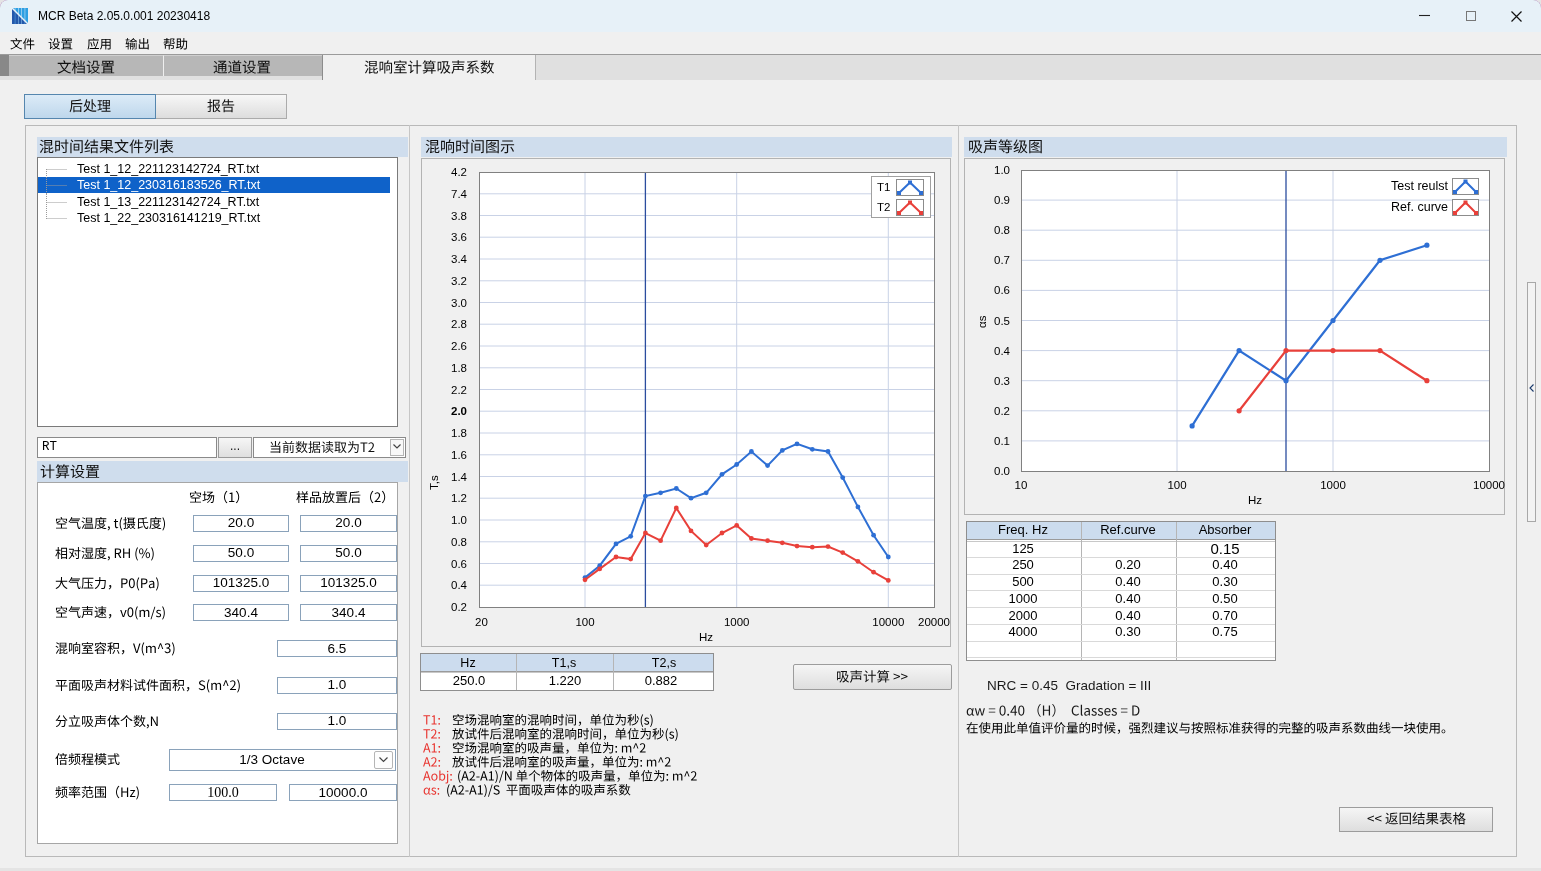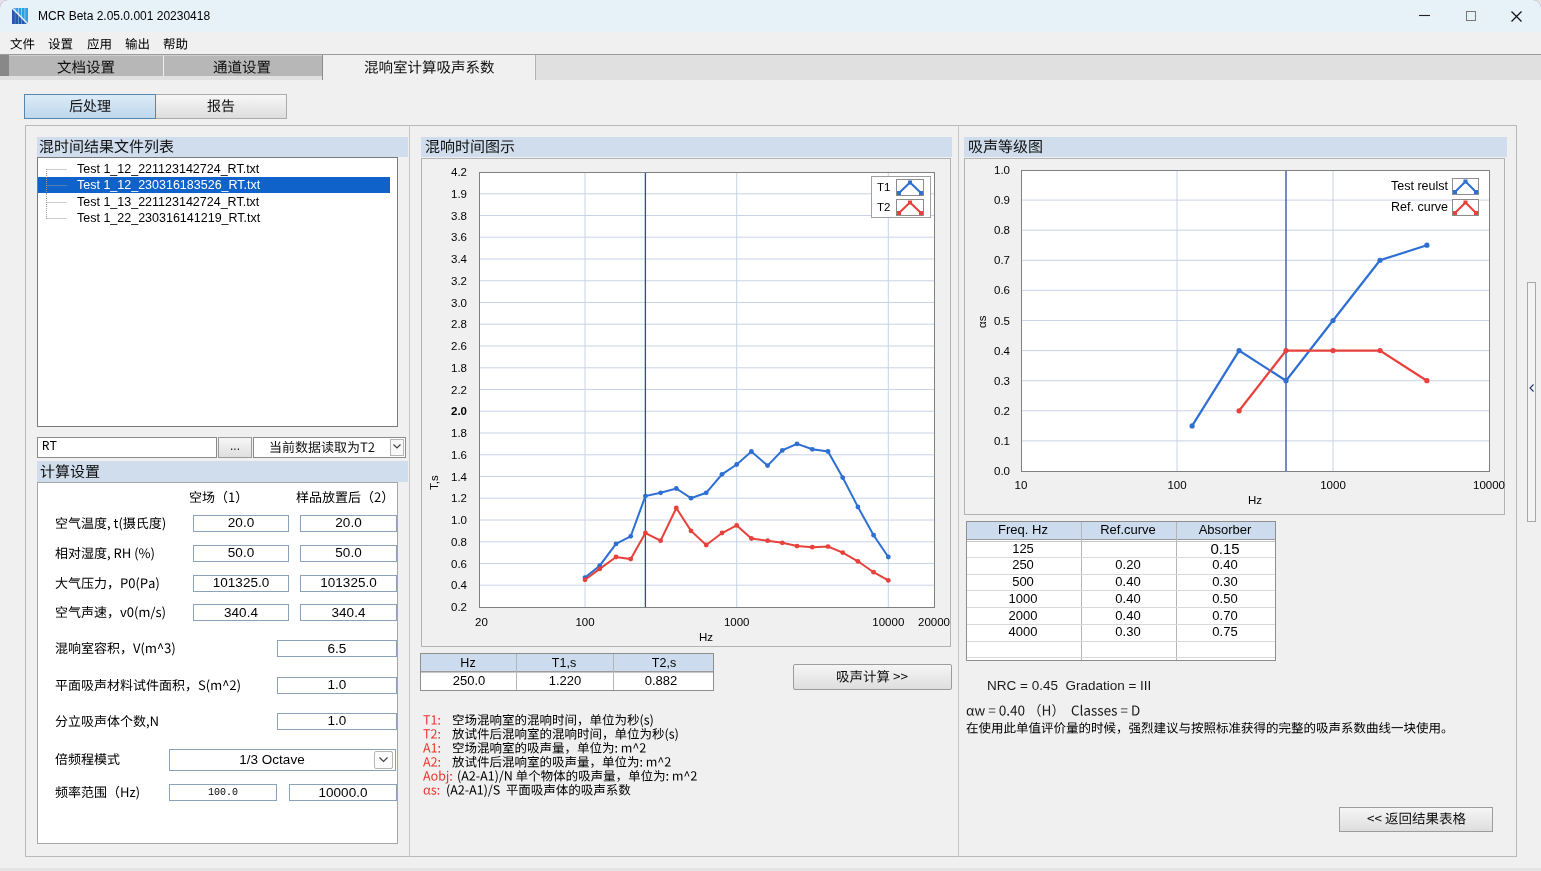--- a/index.html
+++ b/index.html
@@ -532,21 +532,21 @@
         <use href="#u7387" x="1000"></use>
         <use href="#u8303" x="2000"></use>
         <use href="#u56f4" x="3000"></use>
         <use href="#uff08" x="4000"></use>
         <use href="#u48" x="5000"></use>
         <use href="#u7a" x="5728"></use>
         <use href="#u29" x="6203"></use>
       </g>
     </svg>
 <div style="position:absolute;left:169px;top:784.0px;width:108px;height:17px;background:#fff;border:1px solid #8aa2ba;box-sizing:border-box;"></div>
-<div style="position:absolute;left:223.0px;top:783.5px;font-family:Liberation Mono, monospace;font-size:10px;font-weight:normal;color:#000;line-height:18px;white-space:pre;transform:translateX(-50%);text-align:center;">100.0</div>
+<div style="position:absolute;left:223.0px;top:783.5px;font-family:Liberation Serif, serif;font-size:14px;font-weight:normal;color:#000;line-height:18px;white-space:pre;transform:translateX(-50%);text-align:center;">100.0</div>
 <div style="position:absolute;left:289px;top:784.0px;width:108px;height:17px;background:#fff;border:1px solid #8aa2ba;box-sizing:border-box;"></div>
 <div style="position:absolute;left:343.0px;top:783.5px;font-family:'Liberation Sans',sans-serif;font-size:13.5px;font-weight:normal;color:#000;line-height:18px;white-space:pre;transform:translateX(-50%);">10000.0</div>
 <div style="position:absolute;left:421px;top:137px;width:531px;height:20px;background:#cfdded;"></div>
 <svg class="ct" style="left:425.0px;top:137.4px;width:92.0px;height:20.2px">
       <g transform="translate(0,15.00) scale(0.015000)" fill="#111">
         <use href="#u6df7" x="0"></use>
         <use href="#u54cd" x="1000"></use>
         <use href="#u65f6" x="2000"></use>
         <use href="#u95f4" x="3000"></use>
         <use href="#u56fe" x="4000"></use>
@@ -631,21 +631,21 @@
       <rect x="429.0" y="8.5" width="4" height="4" fill="#2e6fd4"></rect>
       <rect x="440.0" y="19.0" width="4" height="4" fill="#2e6fd4"></rect>
       <text x="398" y="39" font-family="Liberation Sans" font-size="11.5">T2</text>
       <rect x="417.5" y="27.5" width="27" height="16" fill="#fff" stroke="#8c8c8c"></rect>
       <polyline points="420.0,41.0 431.0,30.5 442.0,41.0" fill="none" stroke="#e8403a" stroke-width="2"></polyline>
       <rect x="418.0" y="39.0" width="4" height="4" fill="#e8403a"></rect>
       <rect x="429.0" y="28.5" width="4" height="4" fill="#e8403a"></rect>
       <rect x="440.0" y="39.0" width="4" height="4" fill="#e8403a"></rect>
     </svg>
 <div style="position:absolute;left:467.0px;top:163.0px;font-family:'Liberation Sans',sans-serif;font-size:11.5px;font-weight:normal;color:#000;line-height:18px;white-space:pre;transform:translateX(-100%);">4.2</div>
-<div style="position:absolute;left:467.0px;top:184.8px;font-family:'Liberation Sans',sans-serif;font-size:11.5px;font-weight:normal;color:#000;line-height:18px;white-space:pre;transform:translateX(-100%);">1.9</div>
+<div style="position:absolute;left:467.0px;top:184.8px;font-family:'Liberation Sans',sans-serif;font-size:11.5px;font-weight:normal;color:#000;line-height:18px;white-space:pre;transform:translateX(-100%);">7.4</div>
 <div style="position:absolute;left:467.0px;top:206.5px;font-family:'Liberation Sans',sans-serif;font-size:11.5px;font-weight:normal;color:#000;line-height:18px;white-space:pre;transform:translateX(-100%);">3.8</div>
 <div style="position:absolute;left:467.0px;top:228.2px;font-family:'Liberation Sans',sans-serif;font-size:11.5px;font-weight:normal;color:#000;line-height:18px;white-space:pre;transform:translateX(-100%);">3.6</div>
 <div style="position:absolute;left:467.0px;top:250.0px;font-family:'Liberation Sans',sans-serif;font-size:11.5px;font-weight:normal;color:#000;line-height:18px;white-space:pre;transform:translateX(-100%);">3.4</div>
 <div style="position:absolute;left:467.0px;top:271.8px;font-family:'Liberation Sans',sans-serif;font-size:11.5px;font-weight:normal;color:#000;line-height:18px;white-space:pre;transform:translateX(-100%);">3.2</div>
 <div style="position:absolute;left:467.0px;top:293.5px;font-family:'Liberation Sans',sans-serif;font-size:11.5px;font-weight:normal;color:#000;line-height:18px;white-space:pre;transform:translateX(-100%);">3.0</div>
 <div style="position:absolute;left:467.0px;top:315.2px;font-family:'Liberation Sans',sans-serif;font-size:11.5px;font-weight:normal;color:#000;line-height:18px;white-space:pre;transform:translateX(-100%);">2.8</div>
 <div style="position:absolute;left:467.0px;top:337.0px;font-family:'Liberation Sans',sans-serif;font-size:11.5px;font-weight:normal;color:#000;line-height:18px;white-space:pre;transform:translateX(-100%);">2.6</div>
 <div style="position:absolute;left:467.0px;top:358.8px;font-family:'Liberation Sans',sans-serif;font-size:11.5px;font-weight:normal;color:#000;line-height:18px;white-space:pre;transform:translateX(-100%);">1.8</div>
 <div style="position:absolute;left:467.0px;top:380.5px;font-family:'Liberation Sans',sans-serif;font-size:11.5px;font-weight:normal;color:#000;line-height:18px;white-space:pre;transform:translateX(-100%);">2.2</div>
 <div style="position:absolute;left:467.0px;top:402.2px;font-family:'Liberation Sans',sans-serif;font-size:11.5px;font-weight:bold;color:#000;line-height:18px;white-space:pre;transform:translateX(-100%);">2.0</div>

